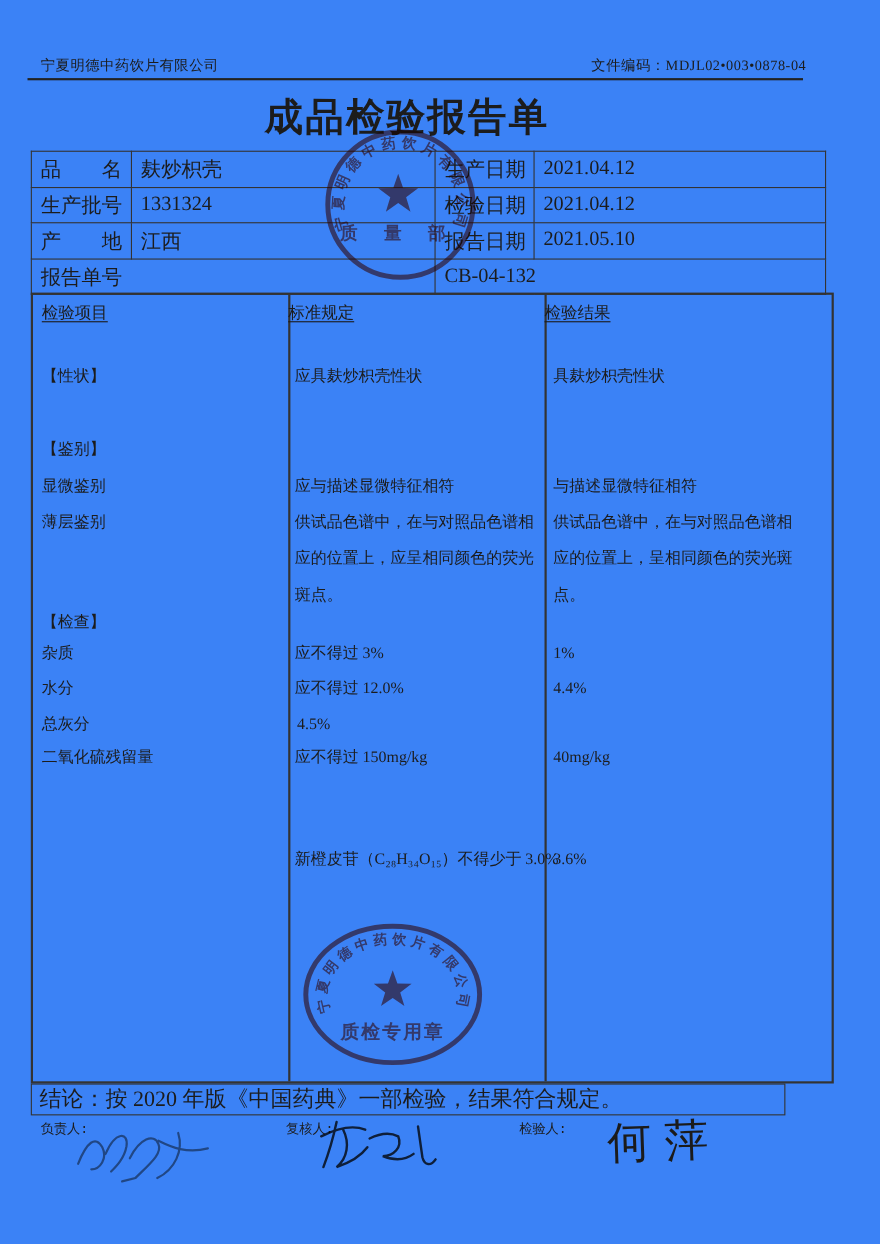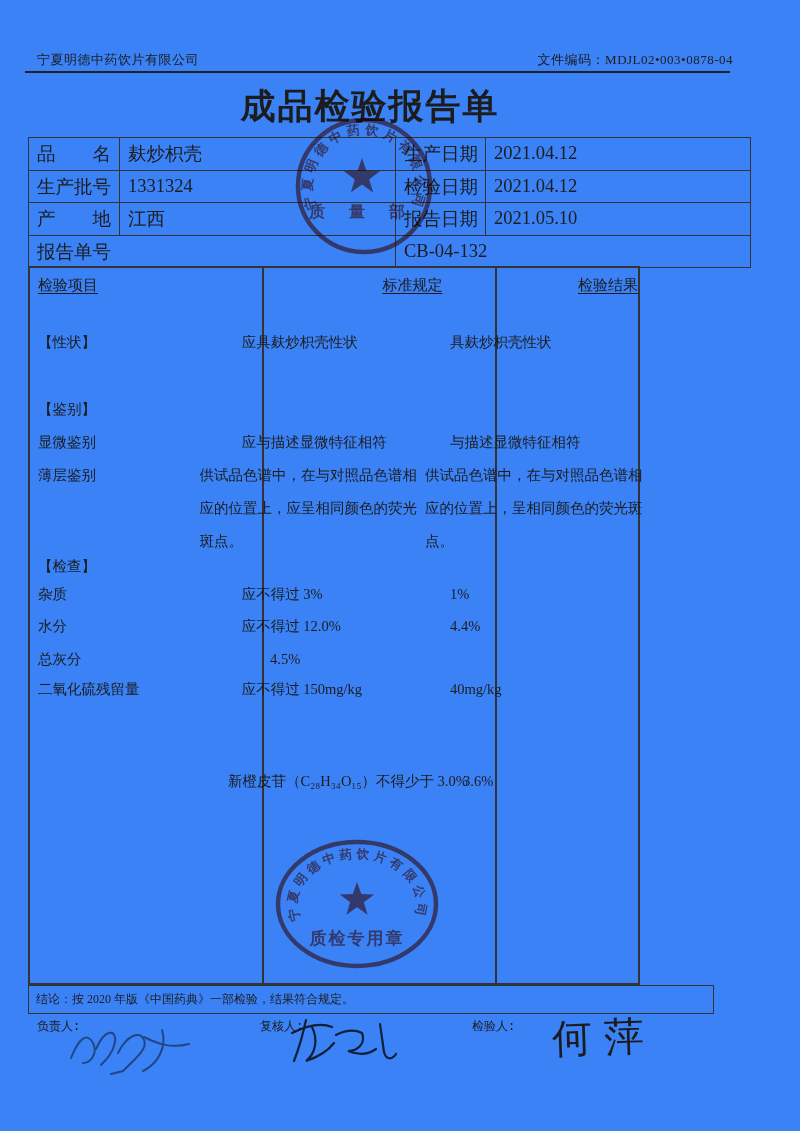--- a/index.html
+++ b/index.html
@@ -15,34 +15,34 @@
          font-size:35px;font-weight:bold;letter-spacing:2px;}
   
   table.info{position:absolute;left:28px;top:137px;width:686px;border-collapse:collapse;table-layout:fixed;}
   table.info td{border:1.5px solid #333;height:31.5px;font-size:18.5px;vertical-align:middle;
                 padding:0 0 0 8px;overflow:hidden;white-space:nowrap;}
   td.lbl{width:82px;padding-left:5px;}
   td.val{width:267px;}
   td.lbl2{width:81px;padding-left:3px;}
   td.val2{width:256px;}
   
-  .insp{position:absolute;left:28px;top:266px;width:612px;height:719px;border:2px solid #333;box-sizing:border-box;}
+  .insp{position:absolute;left:28px;top:266px;width:730px;height:719px;border:2px solid #333;box-sizing:border-box;}
   .vline{position:absolute;top:0;bottom:0;width:1.5px;background:#333;}
   .v1{left:232px;} .v2{left:465px;}
   .irow{position:absolute;left:0;right:0;display:flex;}
   .c1,.c2,.c3{box-sizing:border-box;font-size:14.5px;line-height:33px;white-space:pre;overflow:visible;}
   .c1{width:232px;padding-left:8px;}
   .c2{width:233px;padding-left:6px;}
   .c3{width:221px;padding-left:8px;}
   .irow.head .c1,.irow.head .c2,.irow.head .c3{line-height:24px;font-size:15px;}
-  .irow.head .c2,.irow.head .c3{text-align:right;padding-left:0;}
+  .irow.head .c2,.irow.head .c3{text-align:left;padding-left:0;}
   .uline{text-decoration:underline;text-underline-offset:3px;}
   
   .conclusion{position:absolute;left:28px;top:985px;width:686px;height:29px;border:1.5px solid #333;
-              box-sizing:border-box;font-size:12px;line-height:26px;padding-left:7px;white-space:nowrap;overflow:hidden;}
+              box-sizing:border-box;font-size:20px;line-height:26px;padding-left:7px;white-space:nowrap;overflow:hidden;}
   .sig-label{position:absolute;top:1018px;font-size:12px;font-family:Liberation Mono, monospace;}
   .sig-resp{left:37px;} .sig-rev{left:260px;} .sig-insp{left:472px;}
   .sig-name{position:absolute;left:552px;top:1010px;font-size:40px;letter-spacing:12px;
             color:#1b1b1b;transform:rotate(-2deg);font-family:"Liberation Serif","DejaVu Serif",serif;}
   
   .stamp{position:absolute;mix-blend-mode:multiply;opacity:.88;}
   .stamp-top{left:269px;top:91px;}
   .stamp-bottom{left:247px;top:832px;}
   svg text{font-family:"Liberation Serif","DejaVu Serif",serif;}
 </style>

